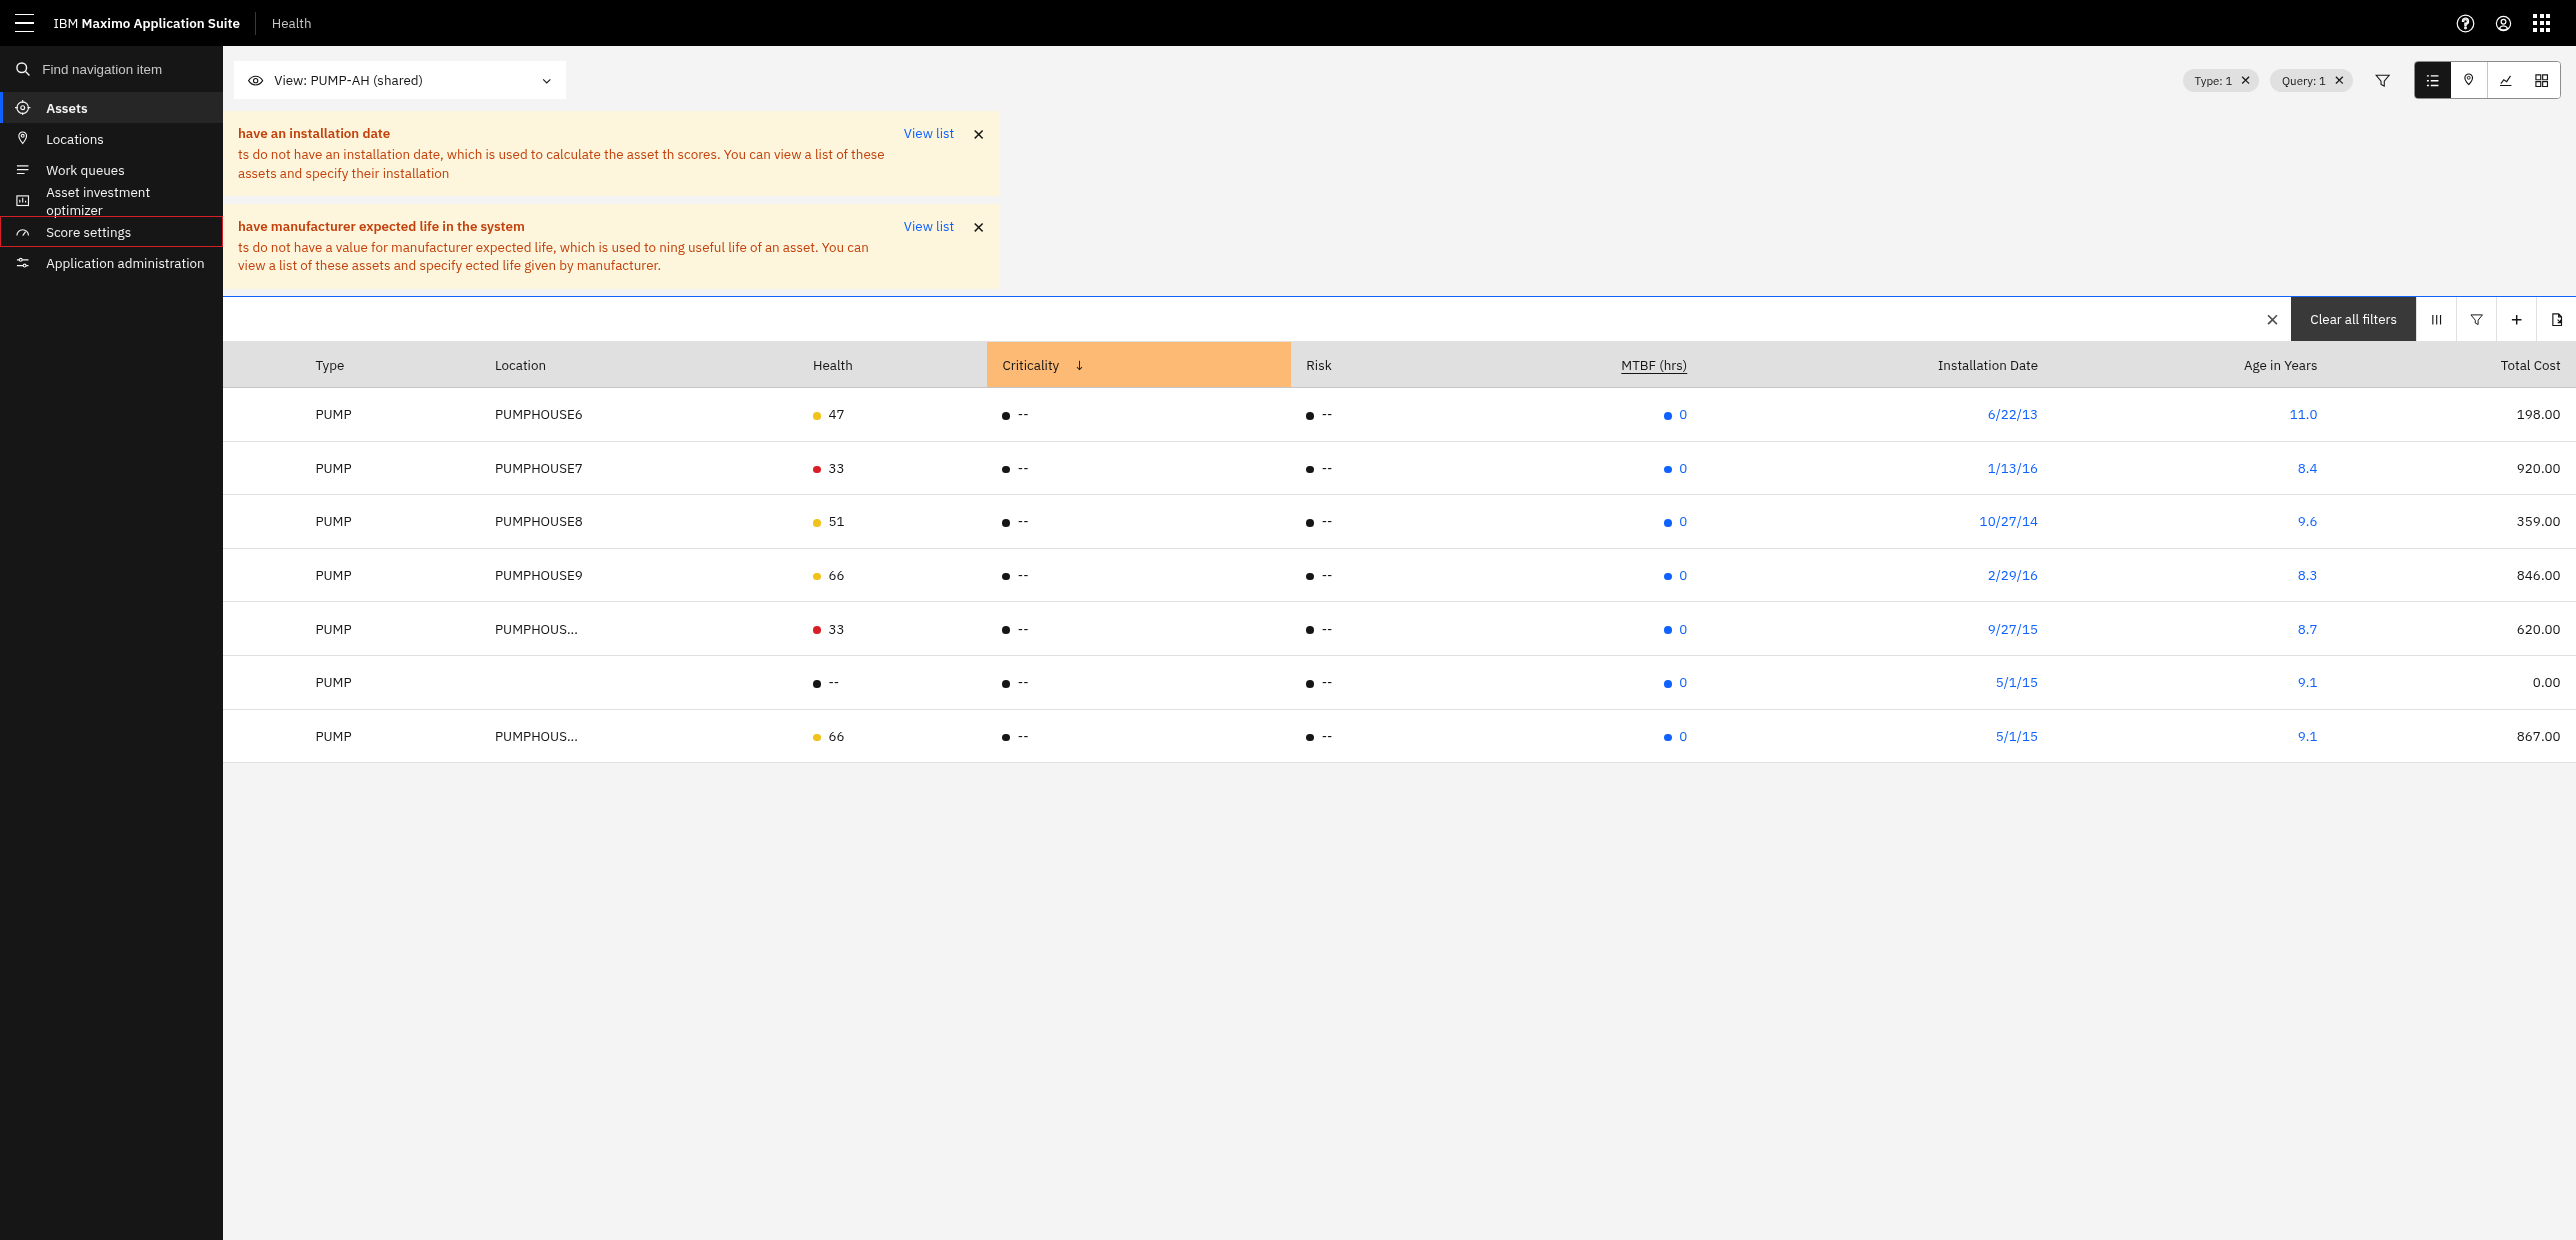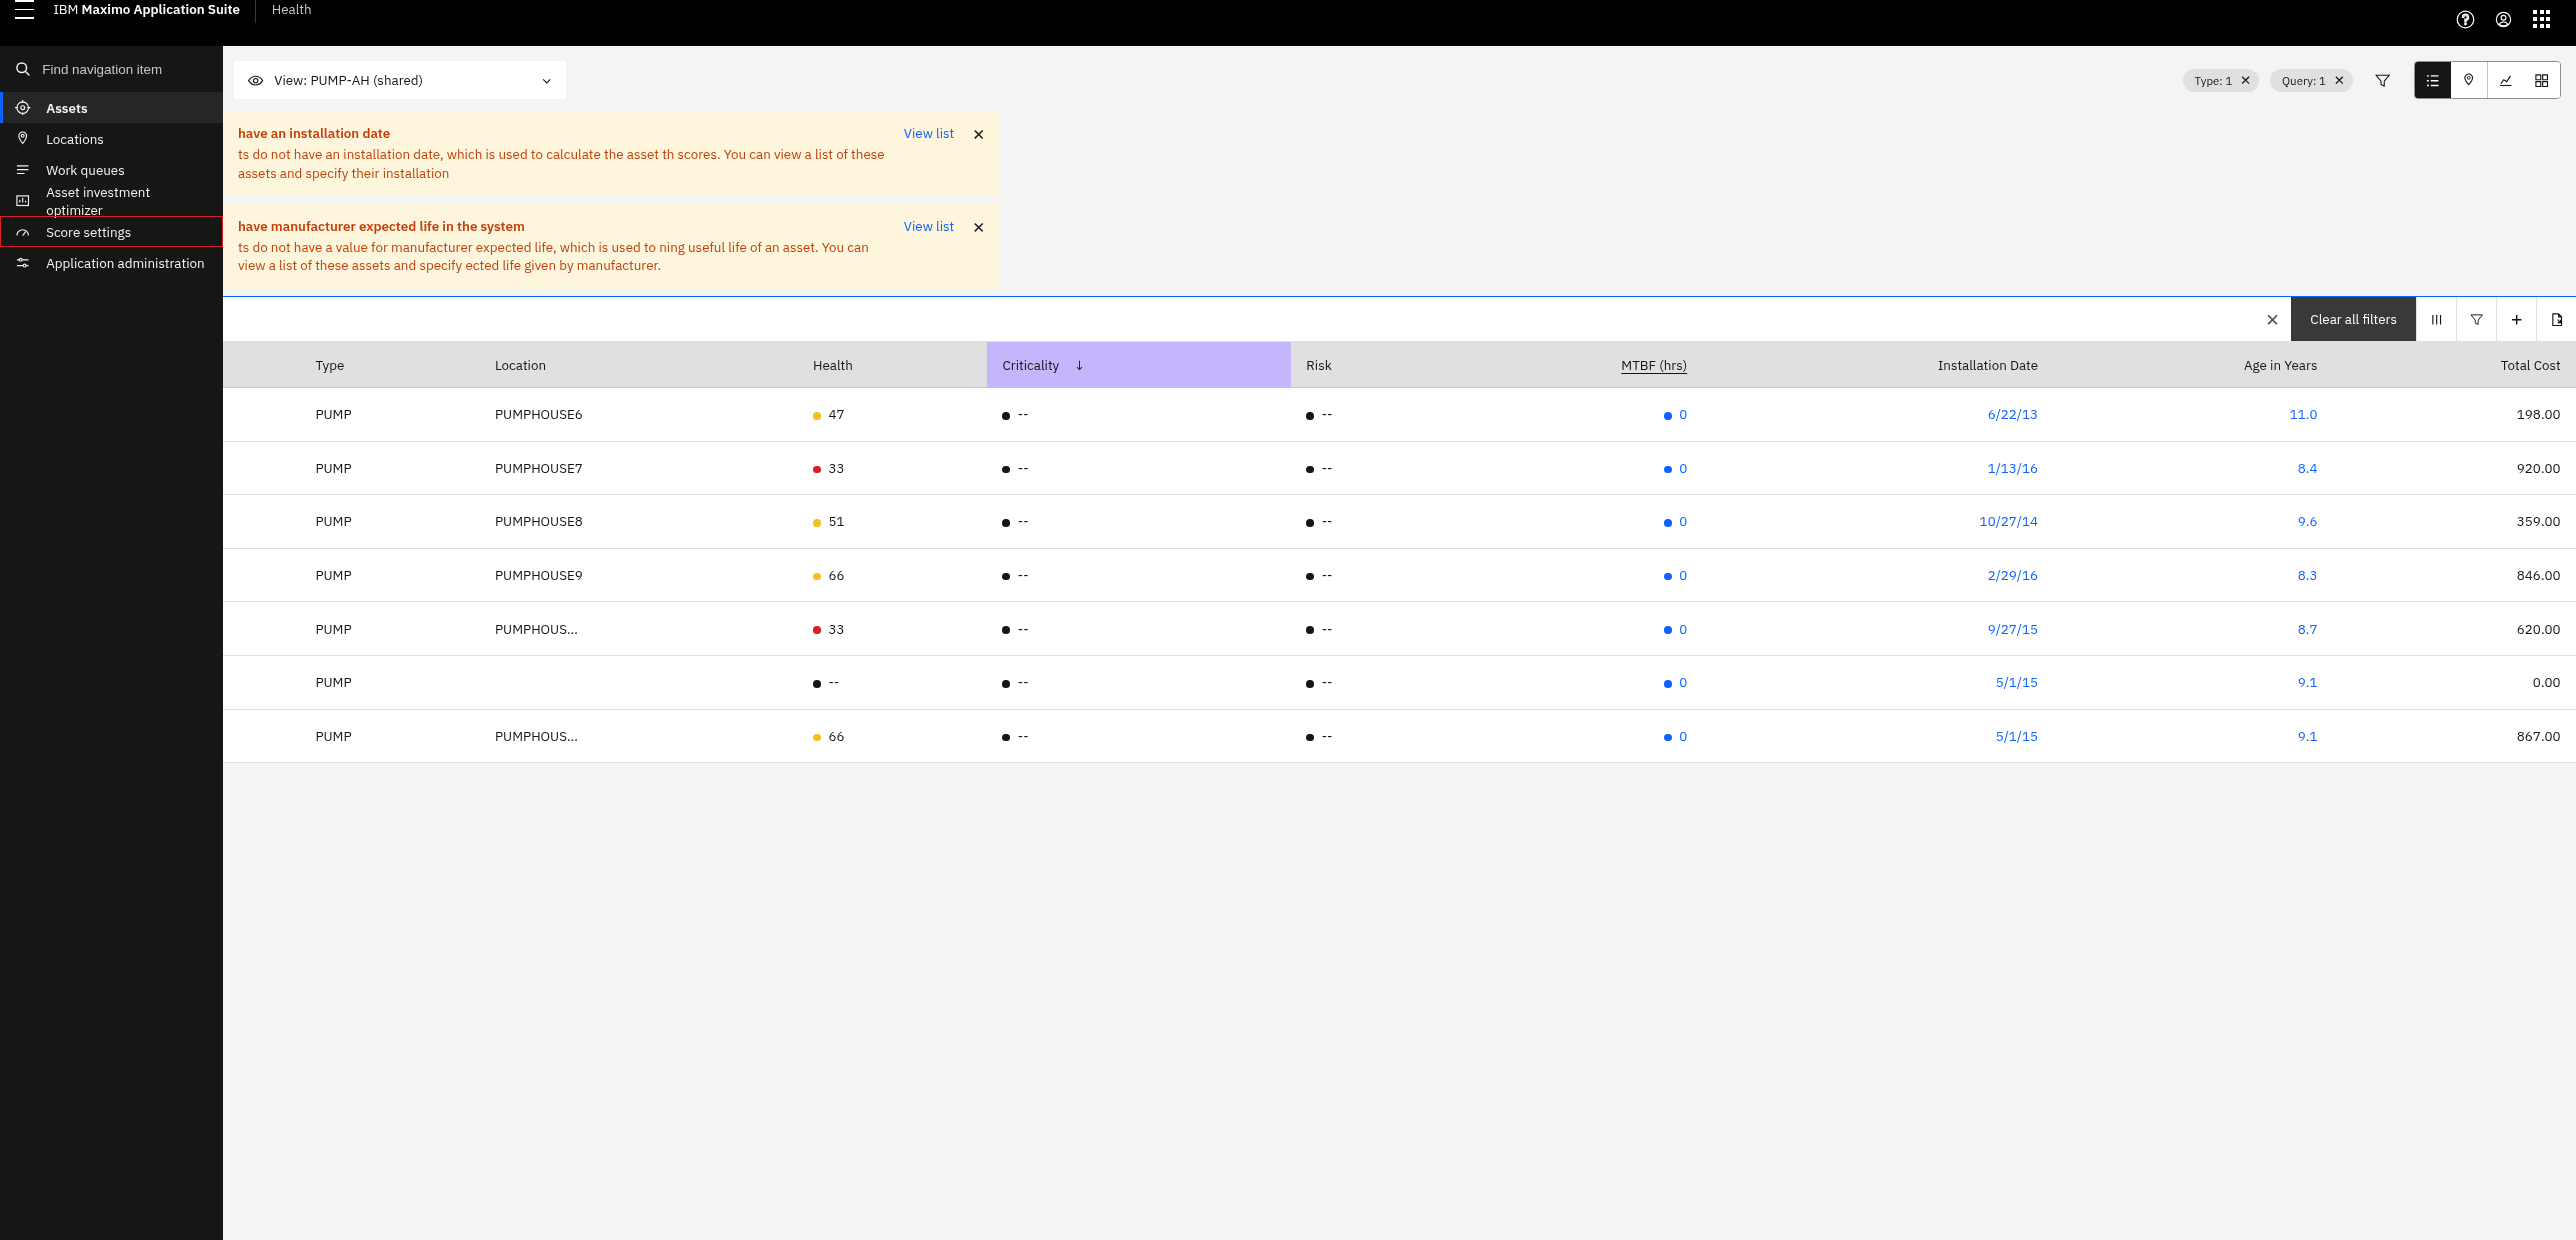--- a/index.html
+++ b/index.html
@@ -1,19 +1,19 @@
 <!DOCTYPE html>
 <html><head>
   <meta charset="utf-8">
   <style>
     * { margin: 0; padding: 0; box-sizing: border-box; }
     body { font-family: "IBM Plex Sans", -apple-system, BlinkMacSystemFont, sans-serif; font-size: 13.4px; color: #161616; background: #f4f4f4; overflow: hidden; }
     
     
-    .header { height: 46px; background: #000; display: flex; padding: 0 15.4px; color: #fff; }
+    .header { height: 46px; background: #000; display: flex; align-items: center; padding: 0 15.4px; color: #fff; }
     .hamburger { width: 19px; height: 19px; display: flex; flex-direction: column; justify-content: space-between; cursor: pointer; margin-right: 19px; }
     .hamburger span { height: 1.9px; background: #fff; }
     .header-title { font-size: 13.4px; }
     .header-title strong { font-weight: 600; }
     .header-divider { width: 1px; height: 23px; background: #393939; margin: 0 15.4px; }
     .header-context { color: #c6c6c6; font-size: 13.4px; }
     .header-spacer { flex: 1; }
     .header-icon { width: 38px; height: 38px; display: flex; align-items: center; justify-content: center; cursor: pointer; }
     .header-icon svg { width: 19px; height: 19px; fill: #fff; }
     .app-switcher { display: grid; grid-template-columns: repeat(3, 3.8px); grid-template-rows: repeat(3, 3.8px); gap: 2.9px; }
@@ -61,21 +61,21 @@
     .table-wrap { margin: 7.7px 0 0 223px; }
     .filter-bar { display: flex; height: 46px; border-top: 1.9px solid #0f62fe; border-bottom: 1px solid #e0e0e0; }
     .filter-bar-input { flex: 1; background: #fff; display: flex; align-items: center; padding: 0 11.5px; justify-content: flex-end; }
     .filter-bar-input .close-x { cursor: pointer; font-size: 17.3px; color: #525252; }
     .clear-filters { background: #393939; color: #fff; padding: 0 19px; display: flex; align-items: center; cursor: pointer; font-size: 13.4px; }
     .table-action { width: 40px; display: flex; align-items: center; justify-content: center; background: #fff; cursor: pointer; border-left: 1px solid #e0e0e0; }
     .table-action:first-of-type { border-left: none; }
     
     table { width: 100%; border-collapse: collapse; background: #fff; }
     thead th { background: #e0e0e0; text-align: left; padding: 13.4px 15.4px; font-weight: 400; font-size: 13.4px; color: #161616; border-bottom: 1px solid #c6c6c6; }
-    thead th.sorted { background: #c4b5fd; }
+    thead th.sorted { background: #fdba74; }
     thead th.right { text-align: right; }
     .sort-arrow { margin-left: 11.5px; }
     .underline-col { text-decoration: underline; text-decoration-style: solid; text-underline-offset: 2.9px; }
     tbody td { padding: 17.3px 15.4px; border-bottom: 1px solid #e0e0e0; font-size: 13.4px; }
     tbody td.right { text-align: right; }
     .dot { display: inline-block; width: 7.7px; height: 7.7px; border-radius: 50%; margin-right: 7.7px; vertical-align: middle; }
     .dot-yellow { background: #f1c21b; }
     .dot-red { background: #da1e28; }
     .dot-black { background: #161616; }
     .dot-blue { background: #0f62fe; }

